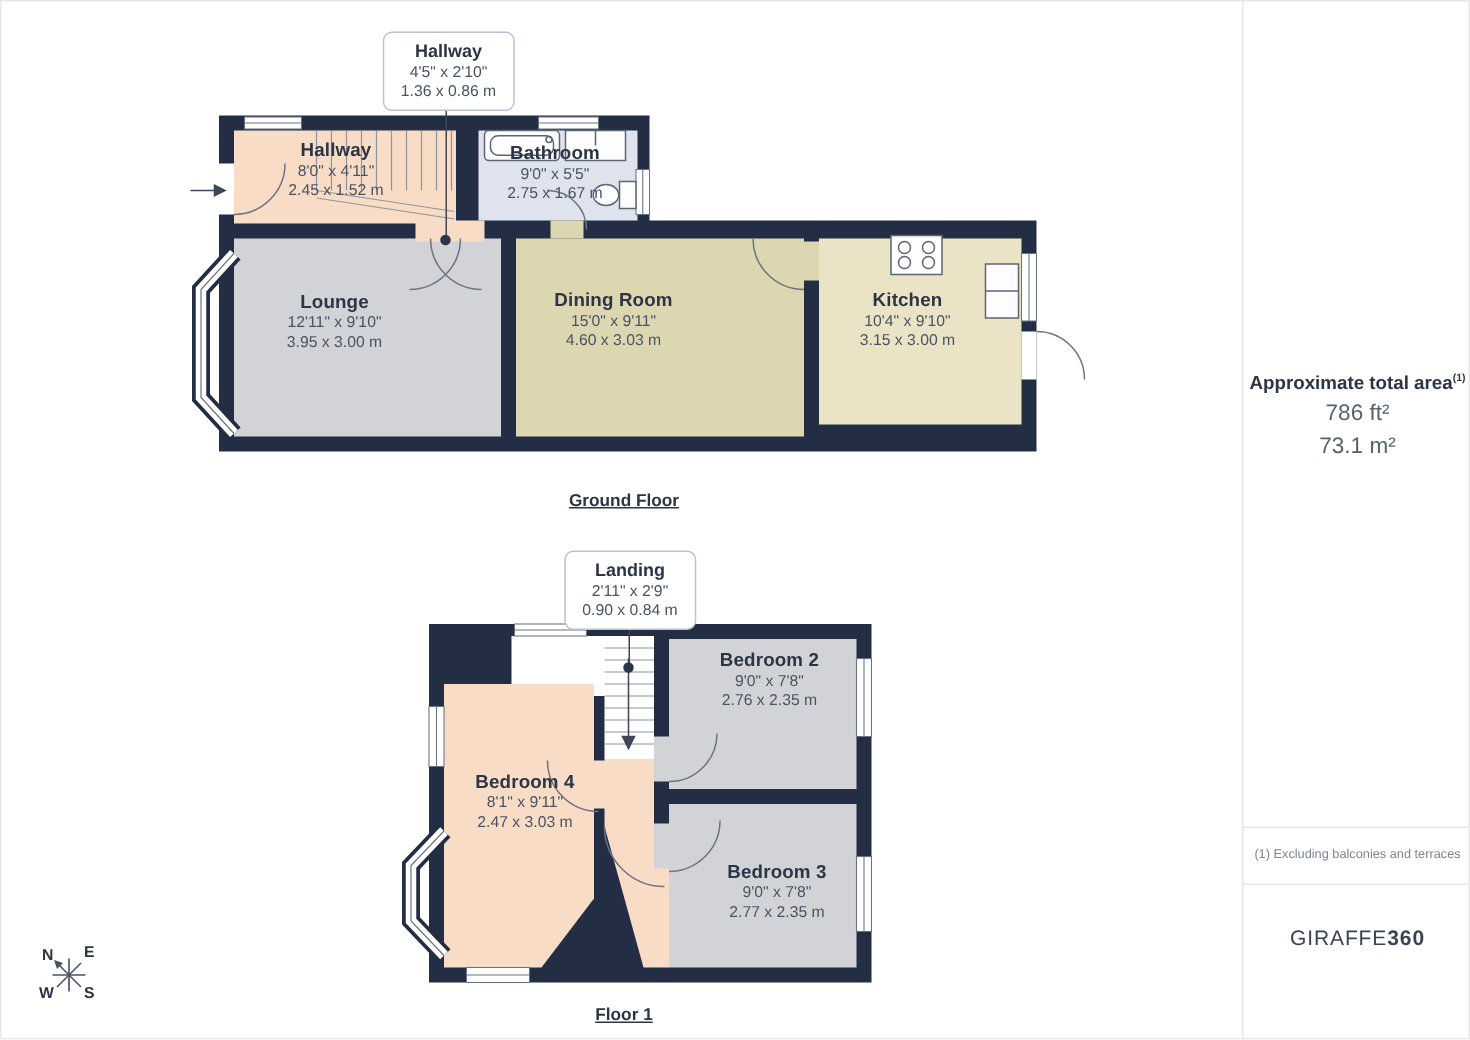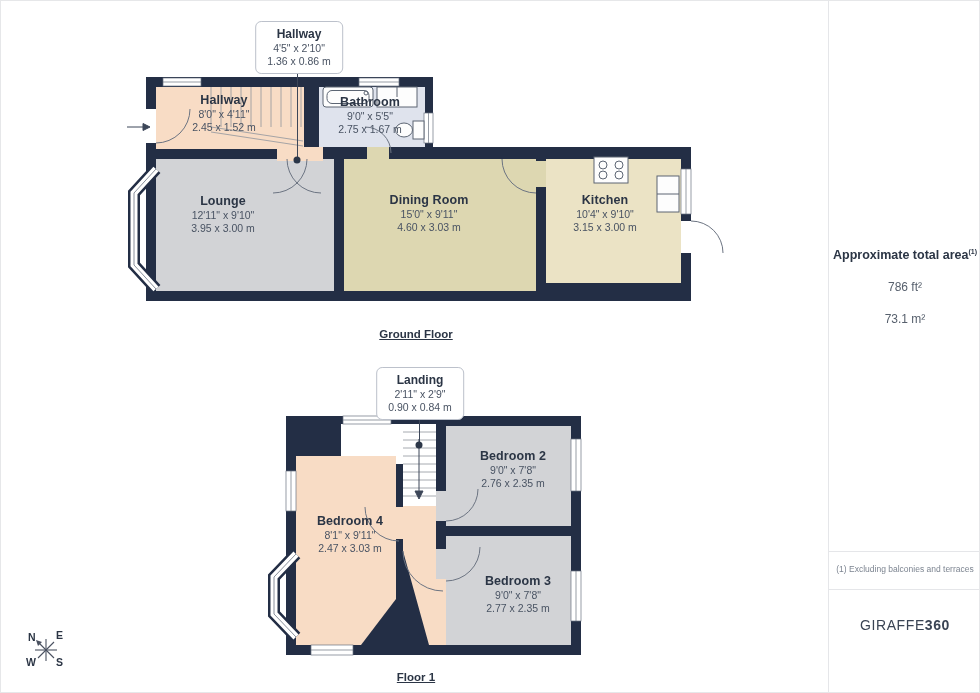--- a/index.html
+++ b/index.html
@@ -17,21 +17,21 @@
     border-radius:6px;padding:5px 11px 6px;text-align:center;z-index:5;}
   .callout-title{font-size:12px;font-weight:700;color:var(--ink);}
   .callout-dims{font-size:10.5px;color:var(--dims);margin-top:1px;}
   .callout-line{position:absolute;width:1px;background:#3c4658;z-index:4;}
   .callout-dot{position:absolute;width:7px;height:7px;border-radius:50%;background:#2b3648;transform:translate(-50%,-50%);z-index:4;}
   .v-divider{position:absolute;top:0;bottom:0;width:1px;background:var(--line);z-index:2;}
   .h-divider{position:absolute;height:1px;background:var(--line);z-index:2;}
   .sidebar-block{position:absolute;left:828px;width:152px;text-align:center;z-index:3;}
   .area-title{font-size:12.5px;font-weight:700;color:var(--ink);}
   .area-title sup{font-size:7px;}
-  .area-value{font-size:12px;color:#57606d;margin-top:18px;}
+  .area-value{font-size:15px;color:#57606d;margin-top:5px;}
   .small-note{font-size:8.5px;color:var(--muted);line-height:1.5;}
   .brand{font-size:14px;color:#3a4454;letter-spacing:.6px;margin-top:16px;}
   .brand b{font-weight:700;}
   .compass{position:absolute;left:24px;top:626px;width:46px;height:46px;z-index:3;}
   .compass-letter{position:absolute;font-size:10.5px;font-weight:700;color:#2b3545;}
   
   .wall{fill:var(--wall);}
   .rm-peach{fill:var(--peach);}
   .rm-gray{fill:var(--gray);}
   .rm-blue{fill:var(--blue);}
@@ -231,33 +231,33 @@
   <div class="room-label" style="left:369px;top:114px">
     <div class="room-name">Bathroom</div>
     <div class="room-dims">9'0" x 5'5"</div>
     <div class="room-dims">2.75 x 1.67 m</div>
   </div>
   <div class="room-label" style="left:222px;top:213px">
     <div class="room-name">Lounge</div>
     <div class="room-dims">12'11" x 9'10"</div>
     <div class="room-dims">3.95 x 3.00 m</div>
   </div>
-  <div class="room-label" style="left:428px;top:212px">
+  <div class="room-label" style="left:408px;top:212px">
     <div class="room-name">Dining Room</div>
     <div class="room-dims">15'0" x 9'11"</div>
     <div class="room-dims">4.60 x 3.03 m</div>
   </div>
   <div class="room-label" style="left:604px;top:212px">
     <div class="room-name">Kitchen</div>
     <div class="room-dims">10'4" x 9'10"</div>
     <div class="room-dims">3.15 x 3.00 m</div>
   </div>
   <div class="floor-label" style="left:415px;top:327px">Ground Floor</div>
 
-  <div class="room-label" style="left:512px;top:468px">
+  <div class="room-label" style="left:512px;top:452px">
     <div class="room-name">Bedroom 2</div>
     <div class="room-dims">9'0" x 7'8"</div>
     <div class="room-dims">2.76 x 2.35 m</div>
   </div>
   <div class="room-label" style="left:349px;top:533px">
     <div class="room-name">Bedroom 4</div>
     <div class="room-dims">8'1" x 9'11"</div>
     <div class="room-dims">2.47 x 3.03 m</div>
   </div>
   <div class="room-label" style="left:517px;top:593px">

